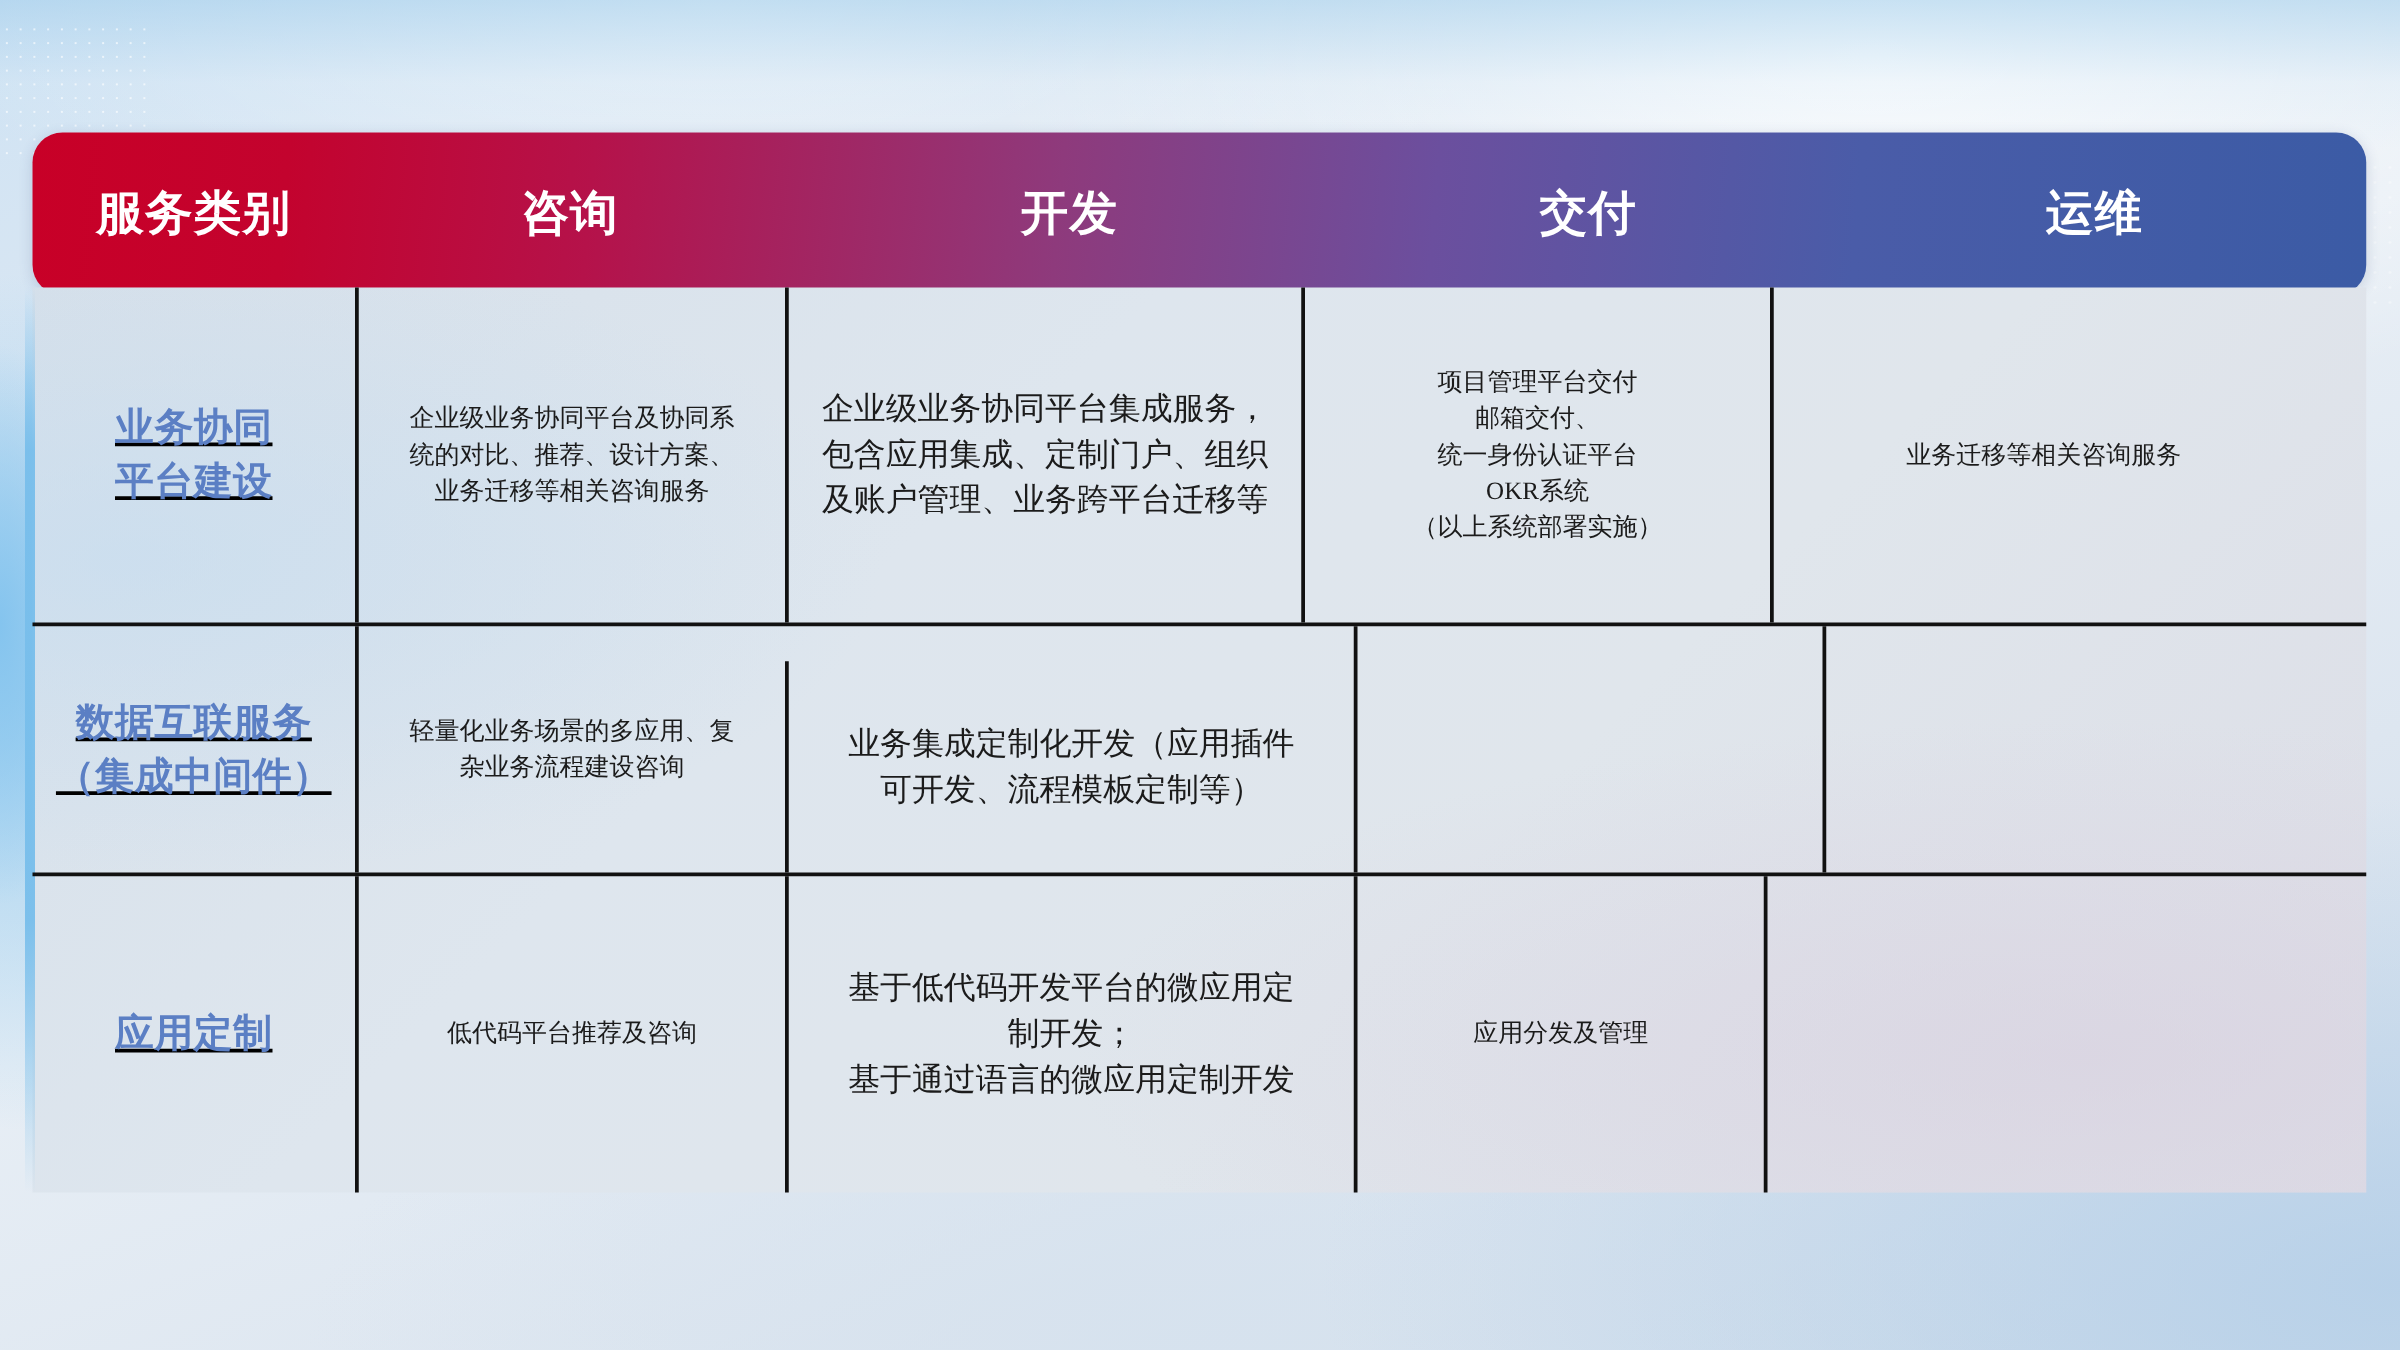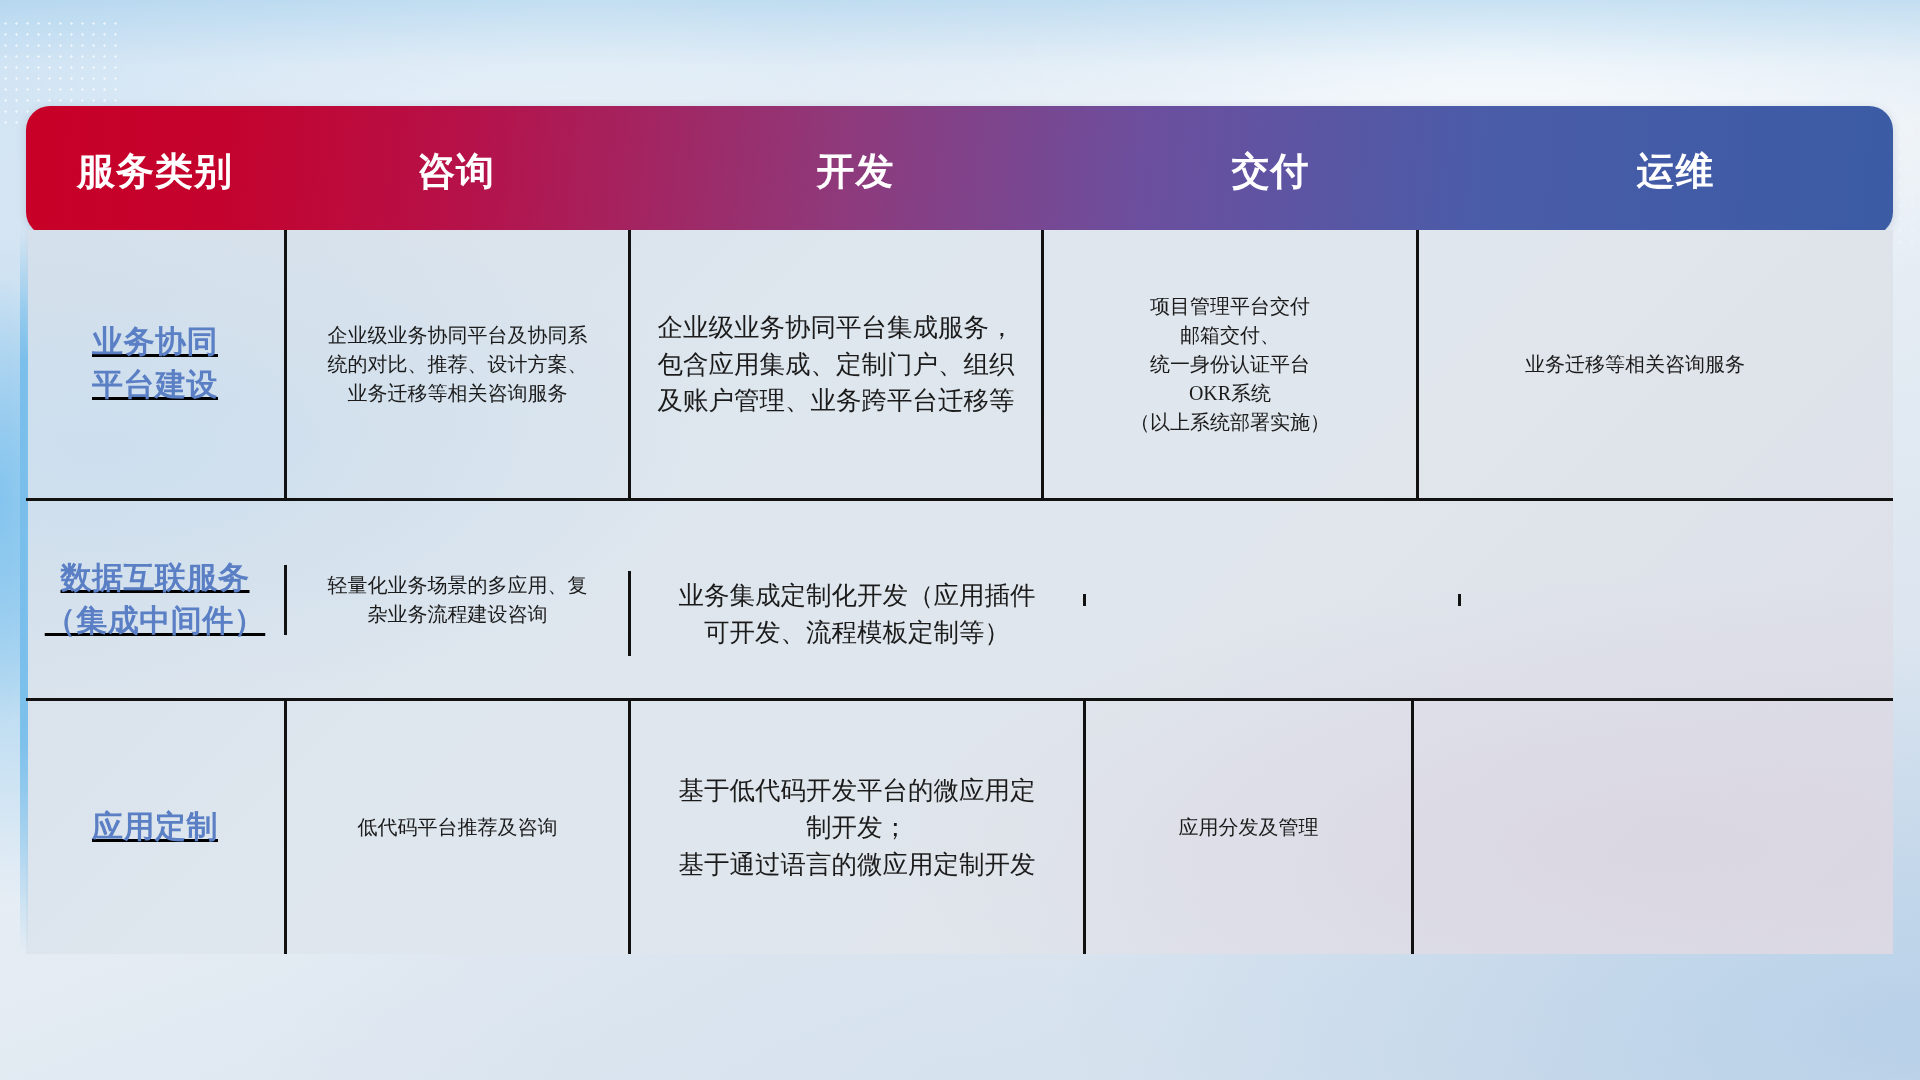--- a/index.html
+++ b/index.html
@@ -102,21 +102,21 @@
       linear-gradient(135deg, #d6e0ea 0%, #dee6ee 35%, #e0e6ec 62%, #dcdde6 100%);
     display: flex;
     flex-direction: column;
   }
   .brow {
     display: flex;
     position: relative;
     box-sizing: border-box;
   }
   .brow.r1 { height: 268px; }
-  .brow.r2 { height: 200px; border-top: 3px solid #111; align-items: center; }
+  .brow.r2 { height: 200px; border-top: 3px solid #111; }
   .brow.r3 { height: 256px; border-top: 3px solid #111; }
 
   .bcell {
     box-sizing: border-box;
     display: flex;
     align-items: center;
     justify-content: center;
     text-align: center;
     padding: 6px 14px;
     position: relative;

